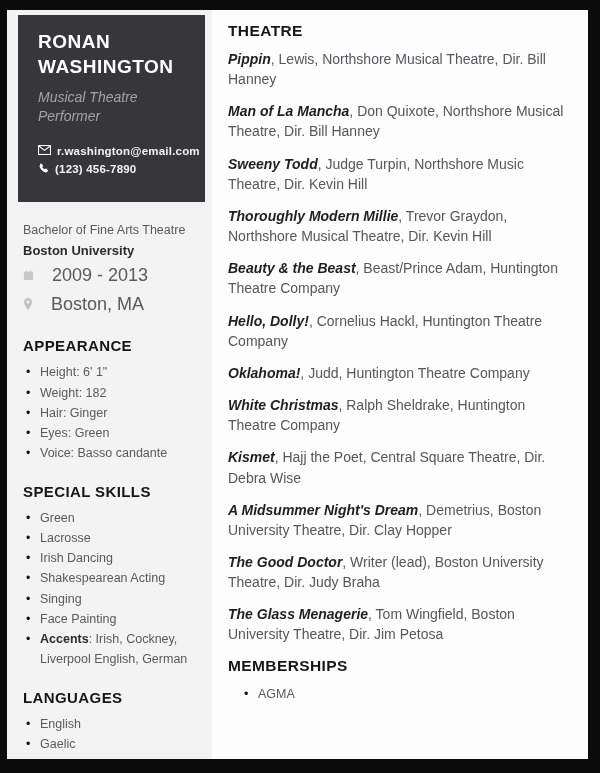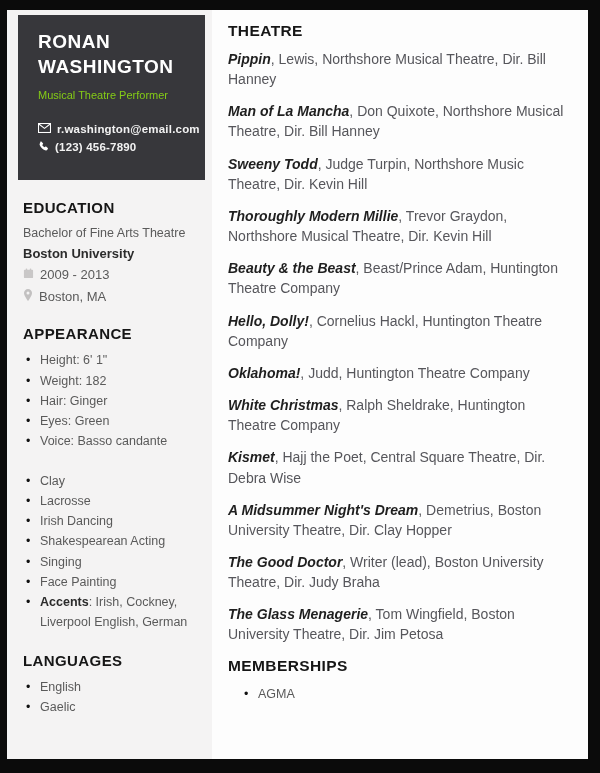--- a/index.html
+++ b/index.html
@@ -28,41 +28,42 @@
     width:187px;
     padding:15px 14px 20px 20px;
     color:#ffffff;
   }
   .name {
     font-size:19px; font-weight:bold; letter-spacing:0.5px;
     line-height:1.3; color:#ffffff;
   }
   .subtitle {
     margin-top:9px;
-    font-size:11px; line-height:1.3;
-    color:#84cc16;
+    font-style:italic;
+    font-size:14px; line-height:1.3;
+    color:#a3a3a3;
   }
   .contact { margin-top:20px; }
   .contact-row {
     display:flex; align-items:center; gap:6px;
     font-size:11.5px; font-weight:bold; color:#f2f2f2;
     margin-bottom:6px; letter-spacing:0.2px;
   }
   .contact-row svg { flex:0 0 auto; }
   
   .side-section { padding:0 14px 0 16px; margin-top:19px; }
   .side-heading {
     font-size:15px; font-weight:bold; color:#161616;
     letter-spacing:0.4px; margin-bottom:8px;
   }
   .edu-line { font-size:12.5px; color:#5a5a5a; line-height:1.45; }
   .edu-school { font-size:13px; font-weight:bold; color:#2b2b2b; line-height:1.5; margin-top:2px; }
   .icon-row {
-    display:flex; align-items:center; gap:6px;
-    font-size:13px; color:#5a5a5a; line-height:1.5; margin-top:2px;
+    display:flex; align-items:center; gap:18px;
+    font-size:18px; color:#5a5a5a; line-height:1.5; margin-top:2px;
   }
   .side-list { list-style:none; }
   .side-list li {
     position:relative;
     padding-left:17px;
     font-size:12.5px; color:#5a5a5a; line-height:1.62;
   }
   .side-list li::before {
     content:"•";
     position:absolute; left:3px; top:0;
@@ -124,21 +125,20 @@
               <svg width="11" height="11" viewBox="0 0 12 12">
                   <path d="M2.6 0.9c.35-.35.92-.35 1.27 0l1.5 1.5c.35.35.35.92 0 1.27l-.72.72c.48 1.05 1.43 2 2.48 2.48l.72-.72c.35-.35.92-.35 1.27 0l1.5 1.5c.35.35.35.92 0 1.27l-.84.84c-.55.55-1.38.73-2.1.4C5.2 9.1 2.9 6.8 1.86 4.3c-.33-.72-.15-1.55.4-2.1z" fill="#ffffff"></path>
                 </svg>
             </span>
             <span>(123) 456-7890</span>
           </div>
         </div>
       </div>
 
       <section class="side-section">
-        <div class="side-heading">EDUCATION</div>
         <div class="edu-line">Bachelor of Fine Arts Theatre</div>
         <div class="edu-school">Boston University</div>
         <div class="icon-row">
           <span>
             <svg width="11" height="11" viewBox="0 0 12 12">
                 <rect x="1" y="2" width="10" height="9" rx="1" fill="#c9c7c7"></rect>
                 <rect x="3" y="0.5" width="1.6" height="3" rx="0.6" fill="#c9c7c7"></rect>
                 <rect x="7.4" y="0.5" width="1.6" height="3" rx="0.6" fill="#c9c7c7"></rect>
               </svg>
           </span>
@@ -160,22 +160,23 @@
         <ul class="side-list">
           <li>Height: 6' 1"</li>
           <li>Weight: 182</li>
           <li>Hair: Ginger</li>
           <li>Eyes: Green</li>
           <li>Voice: Basso candante</li>
         </ul>
       </section>
 
       <section class="side-section">
+        <div class="side-heading">SPECIAL SKILLS</div>
         <ul class="side-list">
-          <li>Clay</li>
+          <li>Green</li>
           <li>Lacrosse</li>
           <li>Irish Dancing</li>
           <li>Shakespearean Acting</li>
           <li>Singing</li>
           <li>Face Painting</li>
           <li><span class="accent-label">Accents</span><span>: Irish, Cockney, Liverpool English, German</span></li>
         </ul>
       </section>
 
       <section class="side-section">

